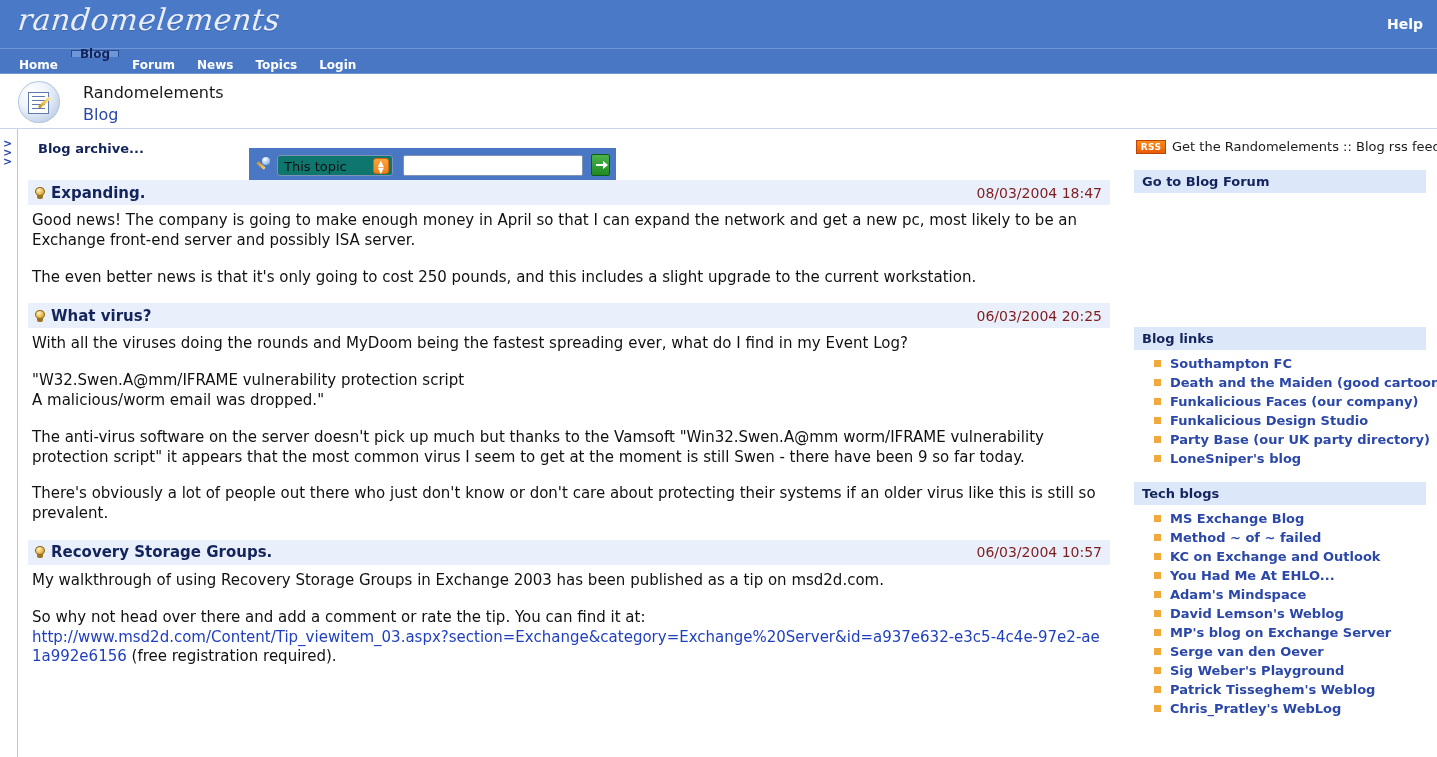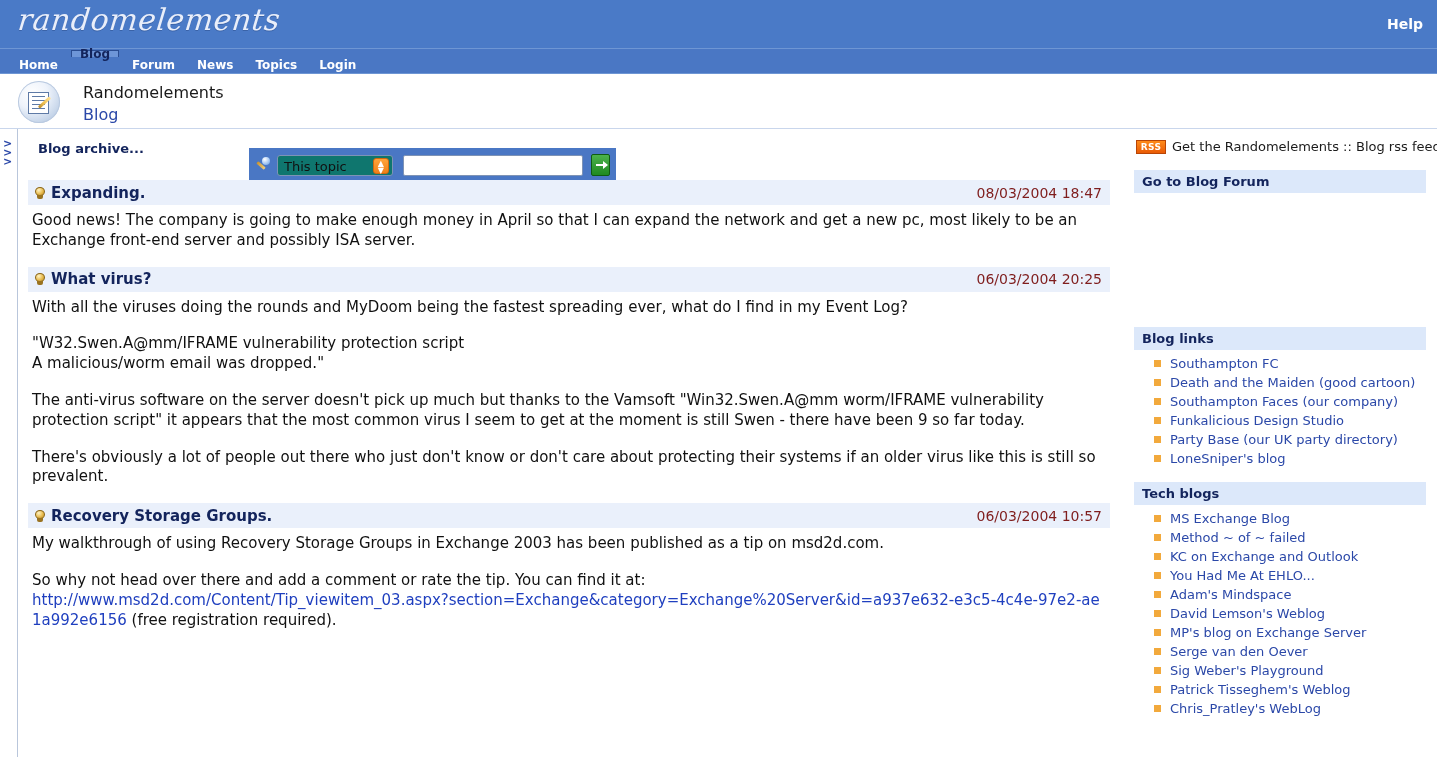--- a/index.html
+++ b/index.html
@@ -404,20 +404,21 @@
   .panel-head.clickable { cursor: pointer; }
   .link-list {
     list-style: none;
     margin: 6px 0 0 0;
     padding: 0 0 0 20px;
   }
   .link-list li {
     display: flex;
     align-items: center;
     margin-bottom: 4px;
+    font-weight: bold;
   }
   .sq-bullet {
     width: 7px;
     height: 7px;
     background: #f2a93c;
     flex: 0 0 7px;
     margin-right: 9px;
   }
   .link-list a {
     color: #2b48a8;
@@ -492,20 +493,21 @@
       <div class="post-head">
         <span class="bulb-icon">
           <span class="glass"></span>
             <span class="base"></span>
         </span>
         <a class="post-title">Expanding.</a>
         <span class="post-date">08/03/2004 18:47</span>
       </div>
       <div class="post-body">
         <p>Good news! The company is going to make enough money in April so that I can expand the network and get a new pc, most likely to be an Exchange front-end server and possibly ISA server.</p>
+        <p>The even better news is that it's only going to cost 250 pounds, and this includes a slight upgrade to the current workstation.</p>
       </div>
     </div>
 
     <div class="post">
       <div class="post-head">
         <span class="bulb-icon">
           <span class="glass"></span>
             <span class="base"></span>
         </span>
         <a class="post-title">What virus?</a>
@@ -555,21 +557,21 @@
       <li>
           <span class="sq-bullet"></span>
           <a>Southampton FC</a>
         </li>
       <li>
           <span class="sq-bullet"></span>
           <a>Death and the Maiden (good cartoon)</a>
         </li>
       <li>
           <span class="sq-bullet"></span>
-          <a>Southampton Faces (our company)</a>
+          <a>Funkalicious Faces (our company)</a>
         </li>
       <li>
           <span class="sq-bullet"></span>
           <a>Funkalicious Design Studio</a>
         </li>
       <li>
           <span class="sq-bullet"></span>
           <a>Party Base (our UK party directory)</a>
         </li>
       <li>

